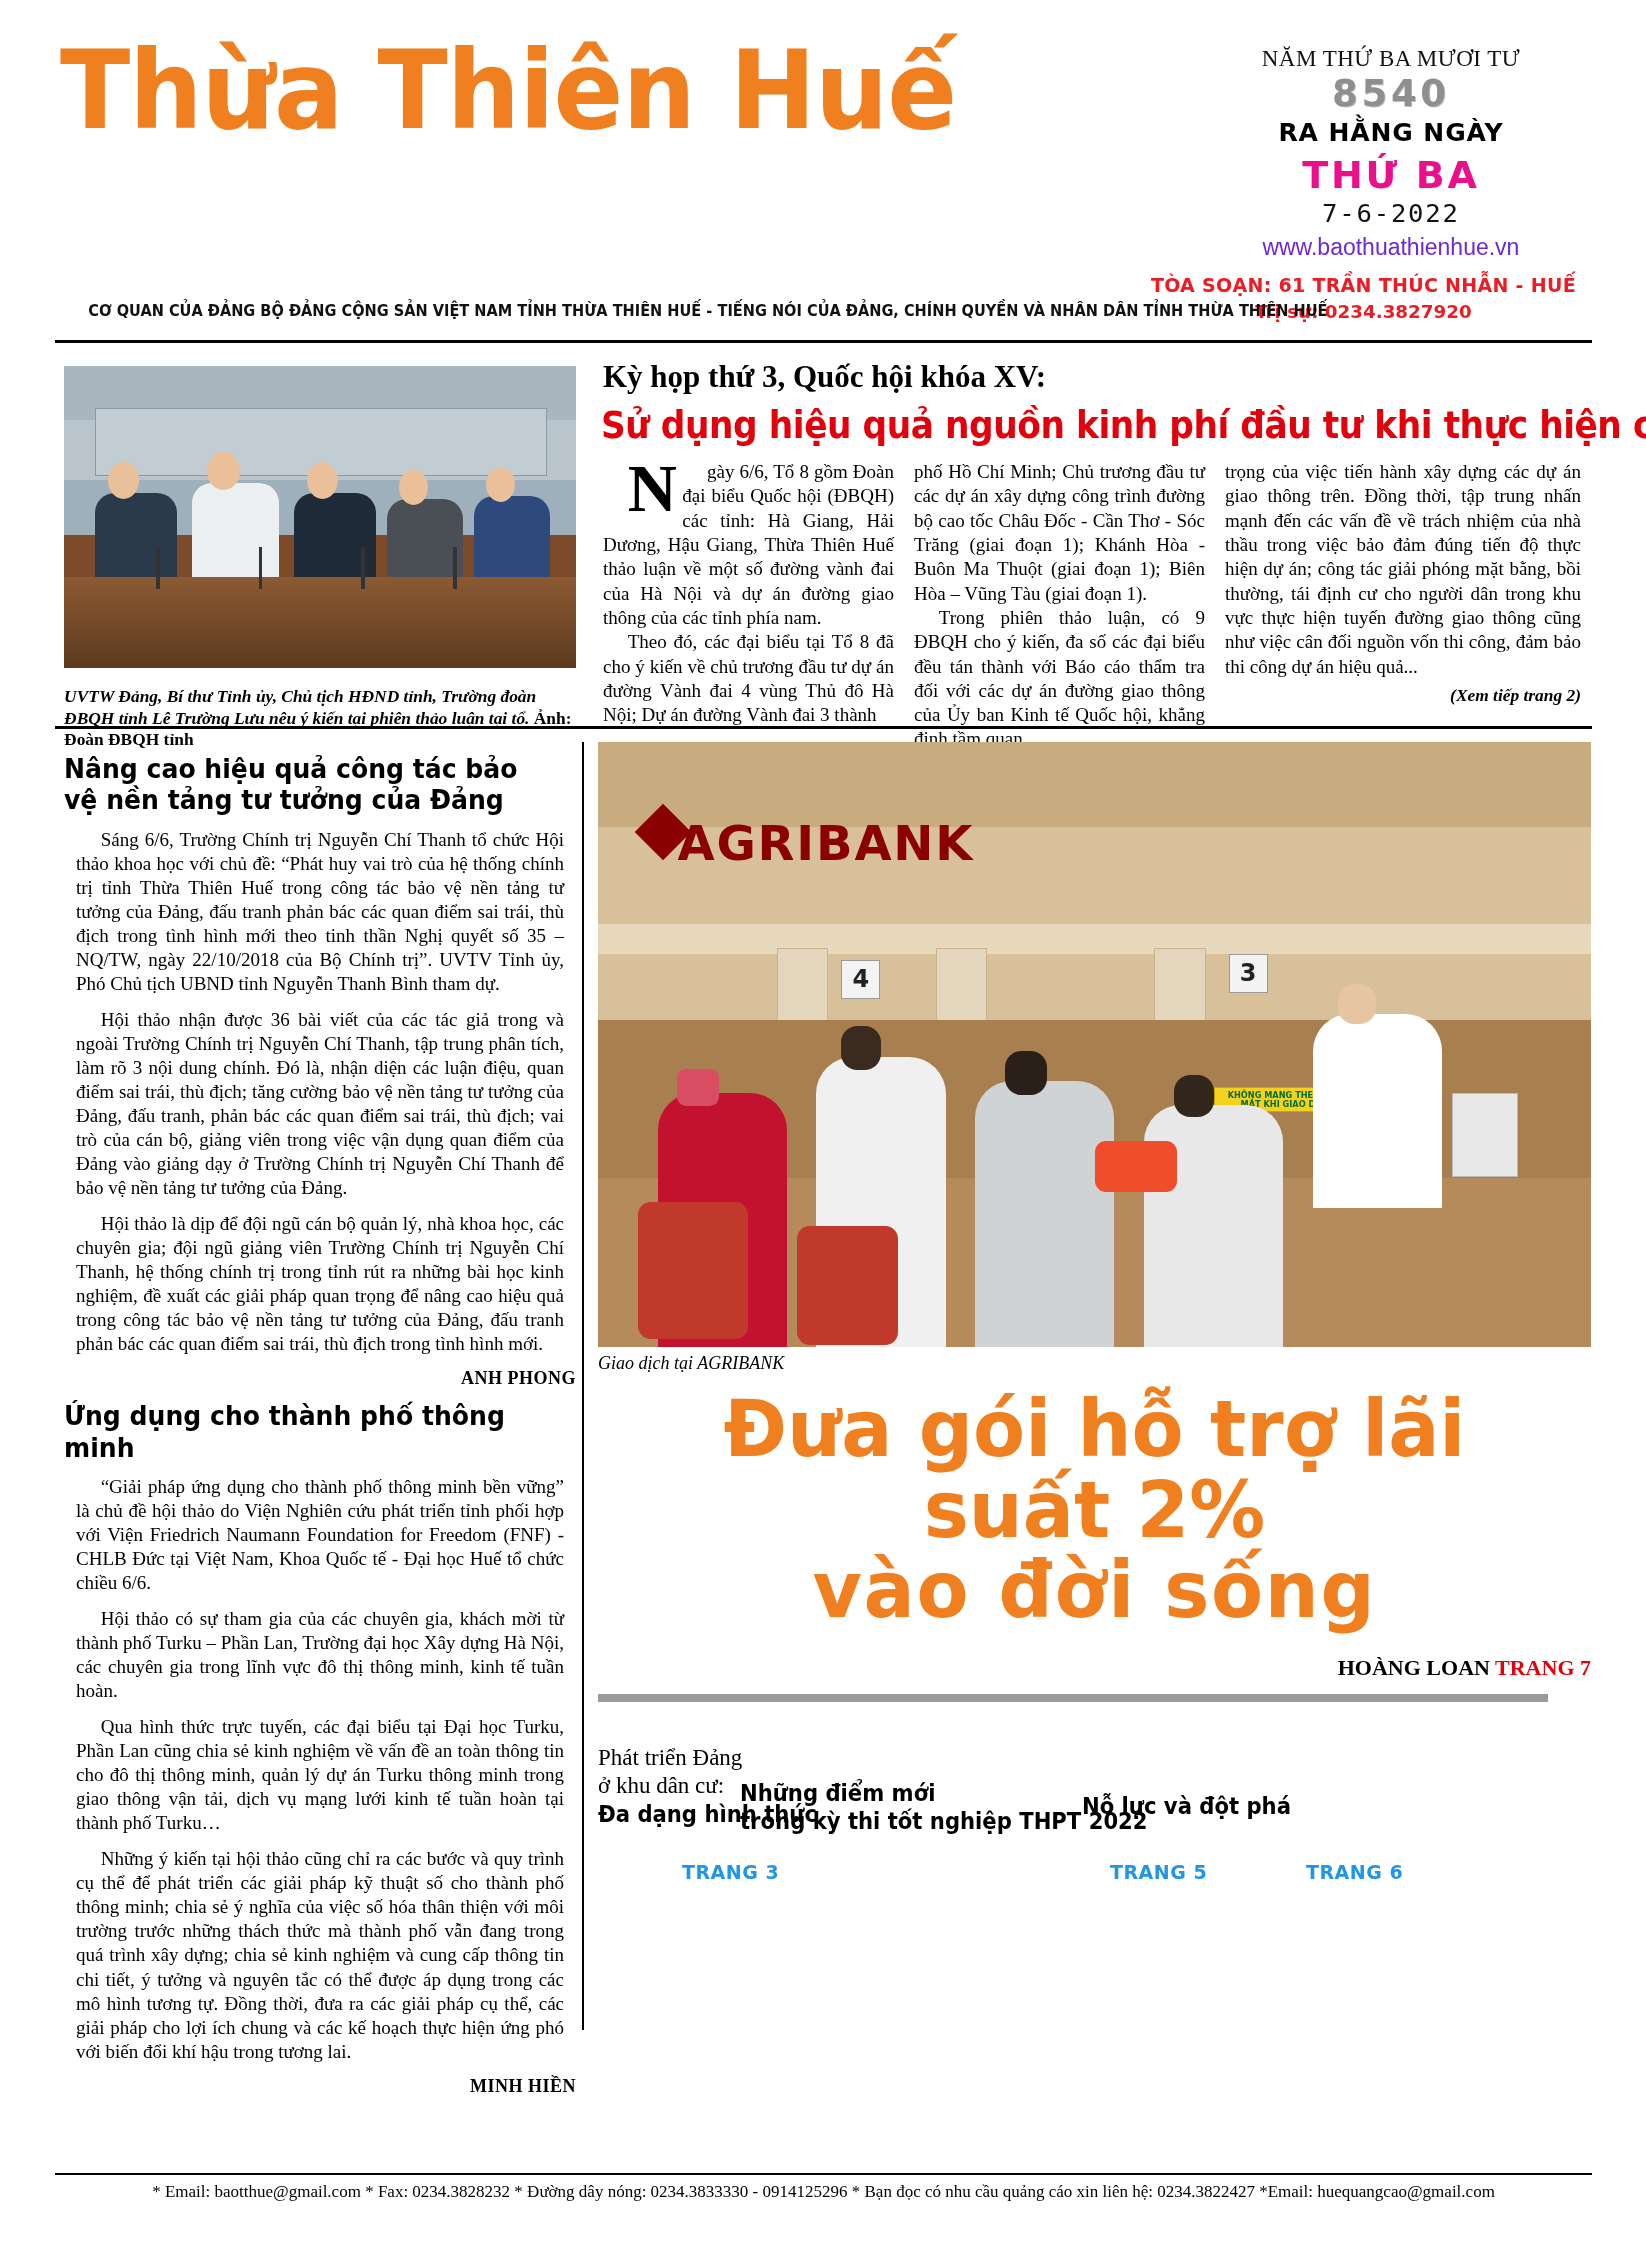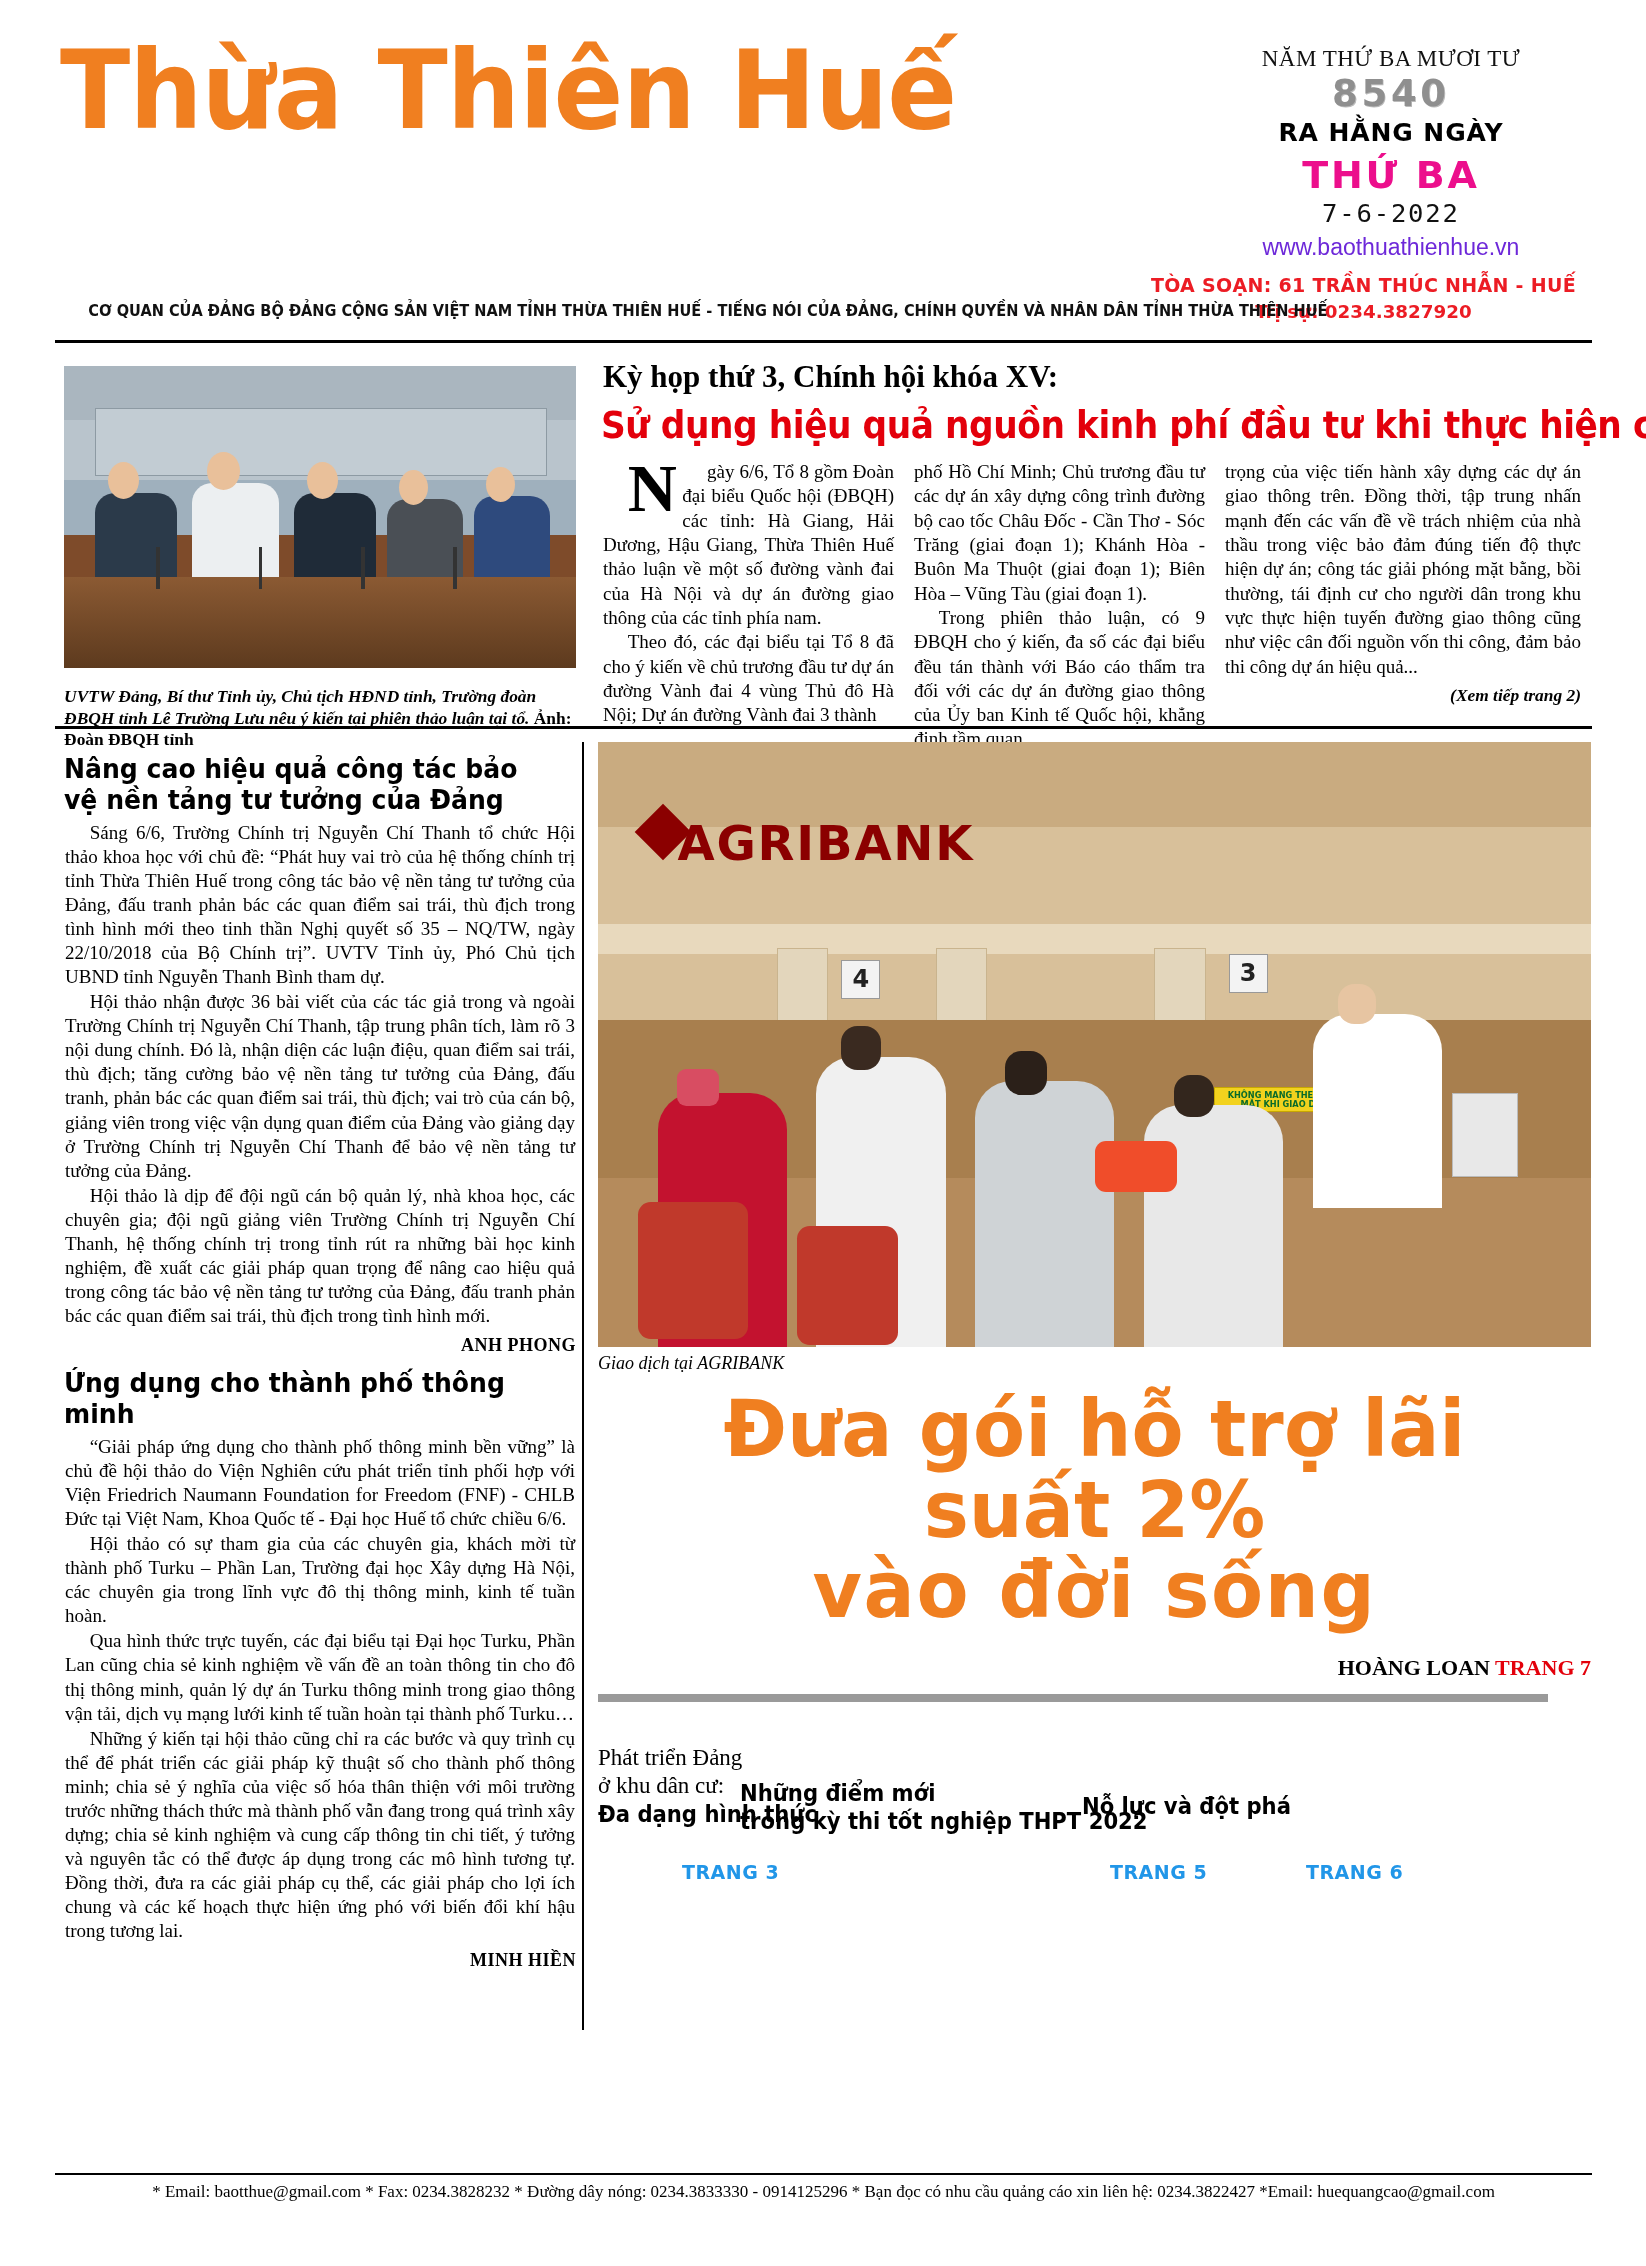--- a/index.html
+++ b/index.html
@@ -53,21 +53,21 @@
   .dropcap{float:left;font-size:68px;line-height:.78;font-weight:bold;padding:1.8px 5.5px 0 0;
      font-family:"Liberation Serif",serif;}
   .xemtiep{text-align:right;font-style:italic;font-weight:bold;font-size:17.4px;margin-top:5.5px;}
 
   .rule-mid{position:absolute;left:55px;top:726px;width:1537px;height:2.7px;background:#000;}
 
   
   .leftcol{position:absolute;left:64px;top:742px;width:512px;}
   .lc-head{font-family:"DejaVu Sans",sans-serif;font-weight:bold;font-size:27px;line-height:1.16;
       transform:scaleX(.93);transform-origin:left center;margin:11px 0 5.5px;}
-  .lc-body p{margin:1px;text-indent:1.3em;font-size:19px;line-height:1.265;text-align:justify;}
+  .lc-body p{margin:12px;text-indent:1.3em;font-size:19px;line-height:1.265;text-align:justify;}
   .byline{text-align:right;font-weight:bold;font-size:18px;letter-spacing:0.5px;margin-top:7.3px;
       font-family:"Liberation Serif",serif;}
 
   .vrule{position:absolute;left:582px;top:742px;width:1.8px;height:1288px;background:#000;}
 
   
   .rightcol{position:absolute;left:598px;top:742px;width:993px;}
   .bank-photo{width:993px;height:605px;position:relative;overflow:hidden;background:#b9a284;}
   .bank-caption{font-style:italic;font-size:18px;margin-top:6.4px;}
   .promo{font-family:"DejaVu Sans",sans-serif;font-weight:bold;color:#F07F20;font-size:79px;
@@ -163,21 +163,21 @@
         <div class="mic" style="left:18%;bottom:26%;height:42px;"></div>
         <div class="mic" style="left:38%;bottom:26%;height:42px;"></div>
         <div class="mic" style="left:58%;bottom:26%;height:42px;"></div>
         <div class="mic" style="left:76%;bottom:26%;height:42px;"></div>
       </div>
     </div>
     <div class="top-caption">
       <span>UVTW Đảng, Bí thư Tỉnh ủy, Chủ tịch HĐND tỉnh, Trường đoàn ĐBQH tỉnh Lê Trường Lưu nêu ý kiến tại phiên thảo luận tại tổ. </span><span class="photog">Ảnh: Đoàn ĐBQH tỉnh</span>
     </div>
 
-    <div class="kicker">Kỳ họp thứ 3, Chính hội khóa XV:</div>
+    <div class="kicker">Kỳ họp thứ 3, Quốc hội khóa XV:</div>
     <div class="bigheadline">Sử dụng hiệu quả nguồn kinh phí đầu tư khi thực hiện các dự án giao thông</div>
 
     <div class="lead-cols">
       <div class="lead-col c1">
         <p><span class="dropcap">N</span><span>gày 6/6, Tổ 8 gồm Đoàn đại biểu Quốc hội (ĐBQH) các tỉnh: Hà Giang, Hải Dương, Hậu Giang, Thừa Thiên Huế thảo luận về một số đường vành đai của Hà Nội và dự án đường giao thông của các tỉnh phía nam.</span></p>
         <p>Theo đó, các đại biểu tại Tổ 8 đã cho ý kiến về chủ trương đầu tư dự án đường Vành đai 4 vùng Thủ đô Hà Nội; Dự án đường Vành đai 3 thành</p>
       </div>
       <div class="lead-col c2">
         <p style="text-indent:0">phố Hồ Chí Minh; Chủ trương đầu tư các dự án xây dựng công trình đường bộ cao tốc Châu Đốc - Cần Thơ - Sóc Trăng (giai đoạn 1); Khánh Hòa - Buôn Ma Thuột (giai đoạn 1); Biên Hòa – Vũng Tàu (giai đoạn 1).</p>
         <p>Trong phiên thảo luận, có 9 ĐBQH cho ý kiến, đa số các đại biểu đều tán thành với Báo cáo thẩm tra đối với các dự án đường giao thông của Ủy ban Kinh tế Quốc hội, khẳng định tầm quan</p>

